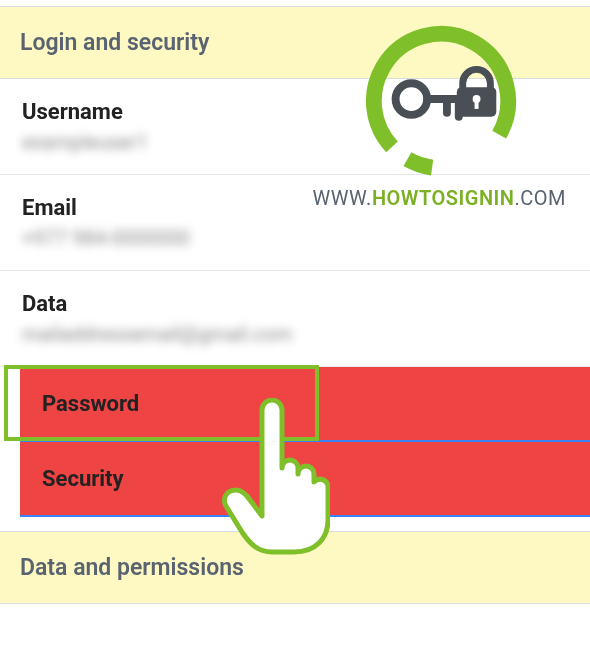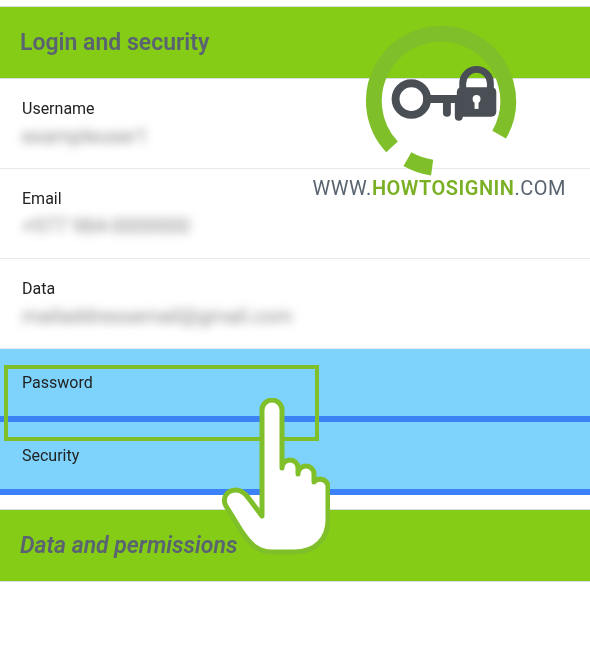--- a/index.html
+++ b/index.html
@@ -1,65 +1,66 @@
 <!DOCTYPE html>
 <html><head>
 <meta charset="utf-8">
 <style>
   * { box-sizing: border-box; margin: 0; padding: 0; }
   html, body { width: 590px; height: 668px; font-family: -apple-system, BlinkMacSystemFont, "Segoe UI", Roboto, Arial, sans-serif; background: #fff; position: relative; overflow: hidden; }
   .section-header {
-    background: #84cc16;
+    background: #fef9c3;
     padding: 22px 20px;
     border-top: 1px solid #d8dde2;
     border-bottom: 1px solid #d8dde2;
   }
   .section-header h2 {
     font-size: 23px;
     font-weight: 600;
     color: #5a6470;
   }
   .row {
     padding: 20px 22px;
     border-bottom: 1px solid #e6e9ec;
     background: #fff;
   }
   .row-label {
-    font-size: 16px;
+    font-size: 22px;
     color: #222;
-    font-weight: 400;
+    font-weight: 700;
     margin-bottom: 6px;
   }
   .row-value {
     font-size: 20px;
     color: #888;
     filter: blur(5px);
     user-select: none;
   }
   .row-simple {
     padding: 24px 22px;
-    border-bottom: 6px solid #3b82f6;
-    background: #7dd3fc;
+    border-bottom: 2px solid #3b82f6;
+    background: #ef4444;
+    margin-left: 20px;
   }
   .row-simple .row-label { margin-bottom: 0; }
   .top-gap { height: 6px; background: #fff; }
 
   
   .watermark {
     position: absolute;
     top: 22px;
     right: 70px;
     width: 158px;
     height: 158px;
     pointer-events: none;
     z-index: 200;
   }
   .watermark-url {
     position: absolute;
-    top: 176px;
+    top: 186px;
     right: 24px;
     font-size: 20px;
     font-weight: 400;
     color: #5a6470;
     letter-spacing: 0.5px;
     z-index: 200;
   }
   .watermark-url .accent { color: #7bb024; font-weight: 600; }
 
   
@@ -103,21 +104,21 @@
 </div>
 
 <div class="row-simple" id="password-row">
   <div class="row-label">Password</div>
 </div>
 
 <div class="row-simple">
   <div class="row-label">Security</div>
 </div>
 
-<div class="section-header" style="margin-top:14px;font-style:italic;">
+<div class="section-header" style="margin-top:14px;">
   <h2>Data and permissions</h2>
 </div>
 
 <div class="watermark">
   <svg viewBox="0 0 160 160" width="158" height="158">
 
     <circle cx="80" cy="80" r="68" fill="none" stroke="#7fbf2a" stroke-width="16" stroke-dasharray="300 80" stroke-dashoffset="-20" transform="rotate(120 80 80)"></circle>
 
     <g fill="none" stroke="#4a4f55" stroke-width="8" stroke-linecap="round" stroke-linejoin="round">
       <circle cx="50" cy="78" r="16"></circle>

